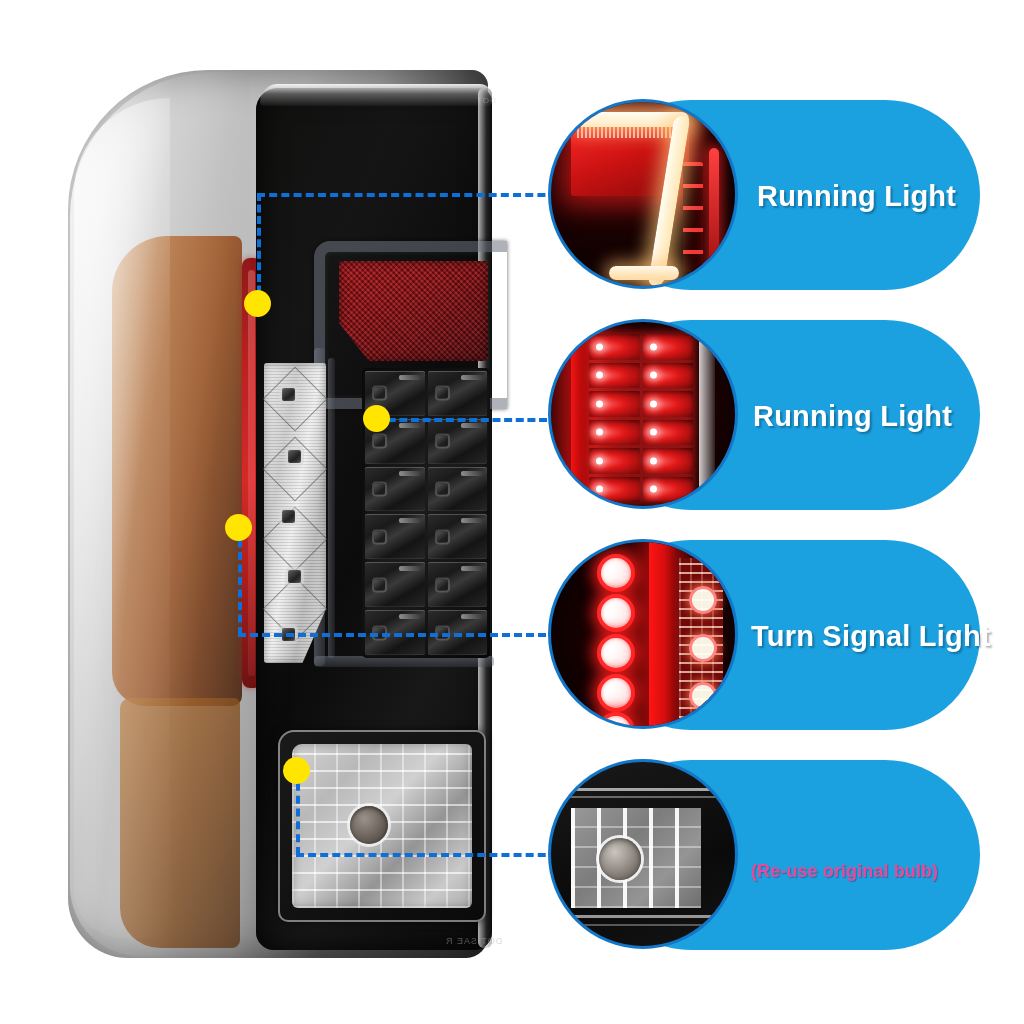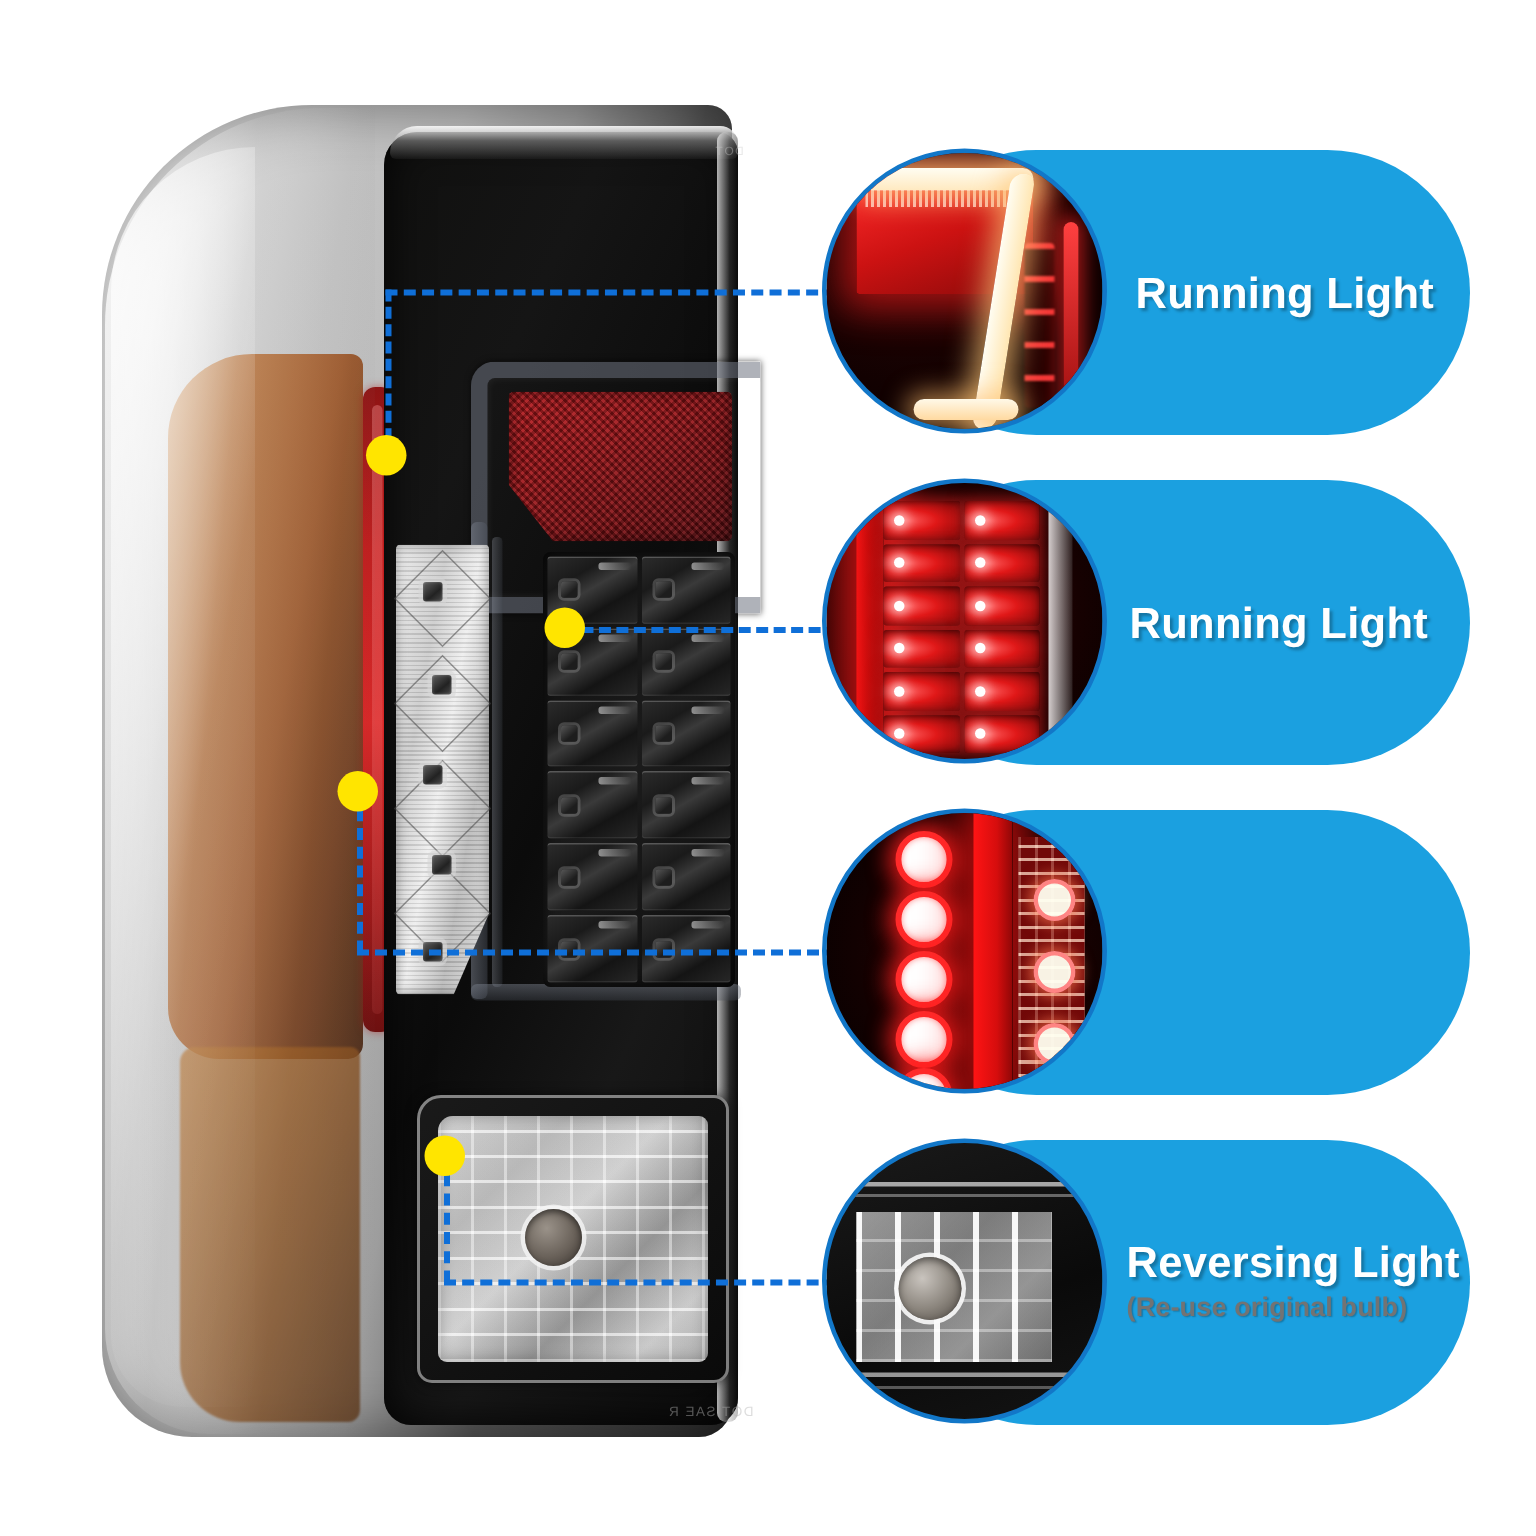--- a/index.html
+++ b/index.html
@@ -192,21 +192,21 @@
   .pill{
     position:absolute;height:190px;border-radius:95px;
     background:#1ba0e0;
   }
   .pill-label{
     position:absolute;color:#ffffff;font-weight:bold;font-size:29px;
     letter-spacing:.2px;text-shadow:2px 2px 2px rgba(0,0,0,.28);
     white-space:nowrap;
   }
   .pill-sub{
-    position:absolute;color:#737373;font-weight:bold;font-size:18px;
+    position:absolute;color:#ec4899;font-weight:bold;font-size:18px;
     letter-spacing:.1px;text-shadow:1px 1px 1px rgba(0,0,0,.25);
     white-space:nowrap;
   }
   .thumb{
     position:absolute;width:190px;height:190px;border-radius:50%;
     border:3px solid #1277c8;box-sizing:border-box;overflow:hidden;
     background:#000;
   }
   .thumb-inner{position:absolute;inset:0;}
 
@@ -456,28 +456,28 @@
         <div class="ring" style="top:122px;"></div>
         <div class="ring" style="top:160px;"></div>
       </div>
       <div class="redbar"></div>
       <div class="tex"></div>
       <div class="tex-ring" style="left:138px;top:44px;"></div>
       <div class="tex-ring" style="left:138px;top:92px;"></div>
       <div class="tex-ring" style="left:138px;top:140px;"></div>
     </div>
   </div>
+  <div class="pill-label" style="left:751px;top:620px;">Turn Signal Light</div>
 
   <div class="pill" style="left:596px;top:760px;width:384px;"></div>
   <div class="thumb t4" style="left:548px;top:759px;">
     <div class="thumb-inner">
       <div class="strip-top"></div>
       <div class="strip-top2"></div>
       <div class="lens"></div>
       <div class="hole"></div>
       <div class="strip-bot"></div>
       <div class="strip-bot2"></div>
     </div>
   </div>
-  <div class="pill-label" style="left:751px;top:826px;">Reversing Light</div>
   <div class="pill-sub" style="left:751px;top:861px;">(Re-use original bulb)</div>
 
 </div>
 
 </body></html>

